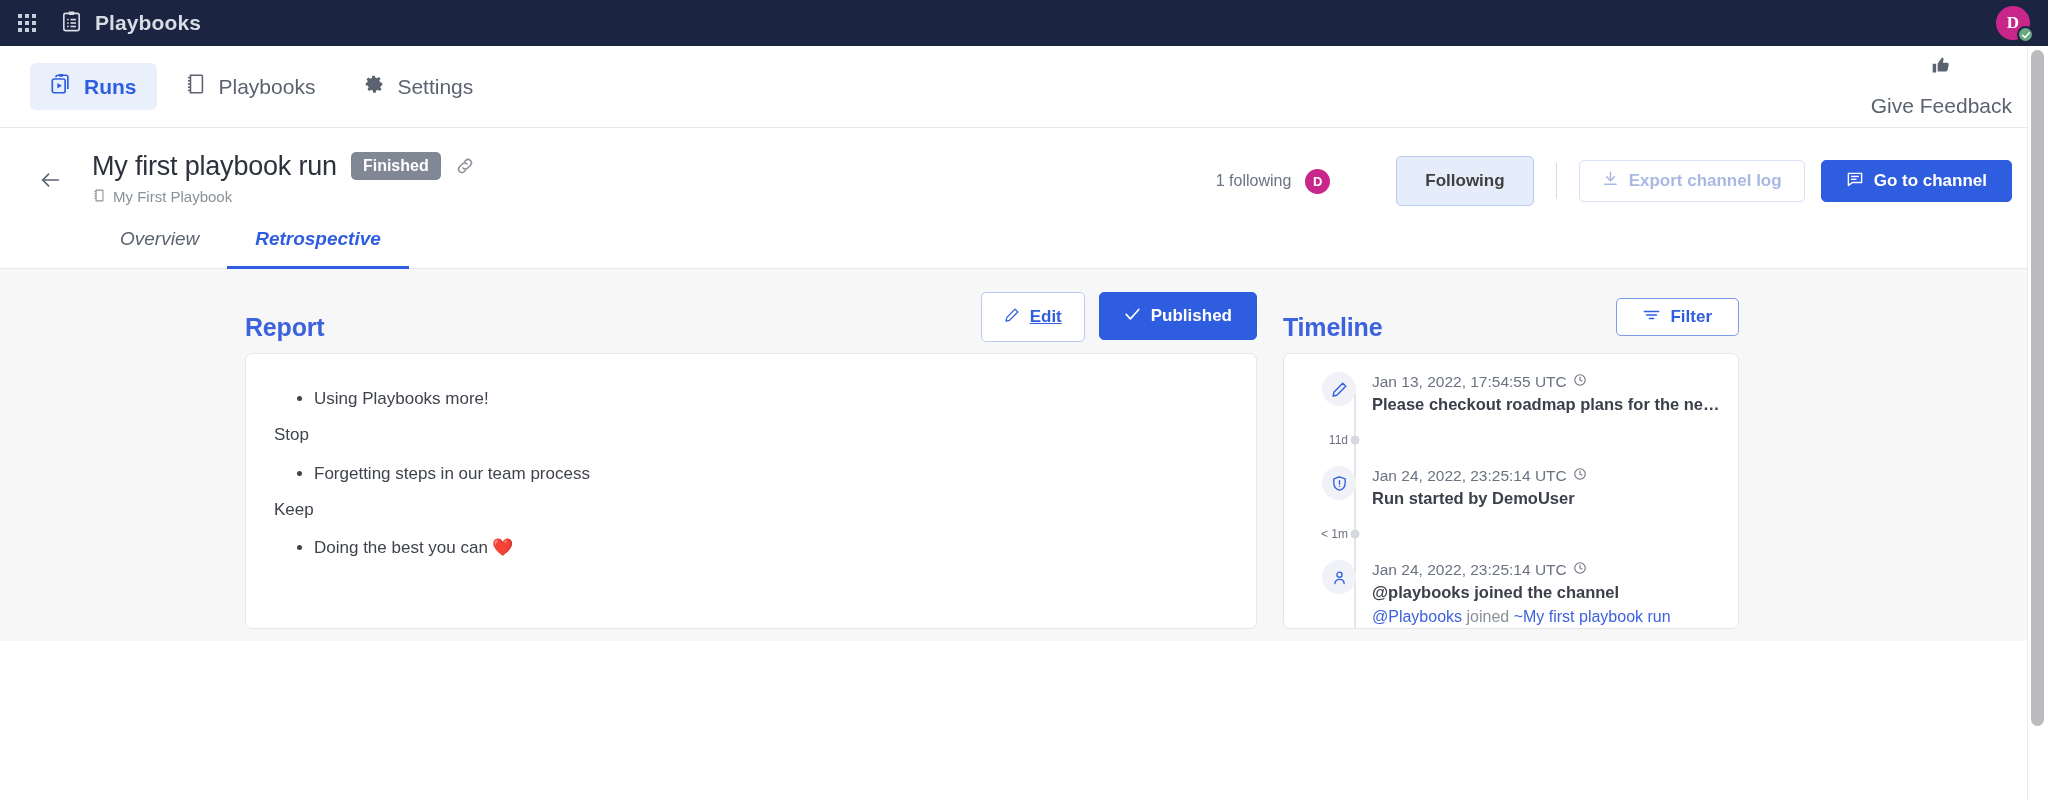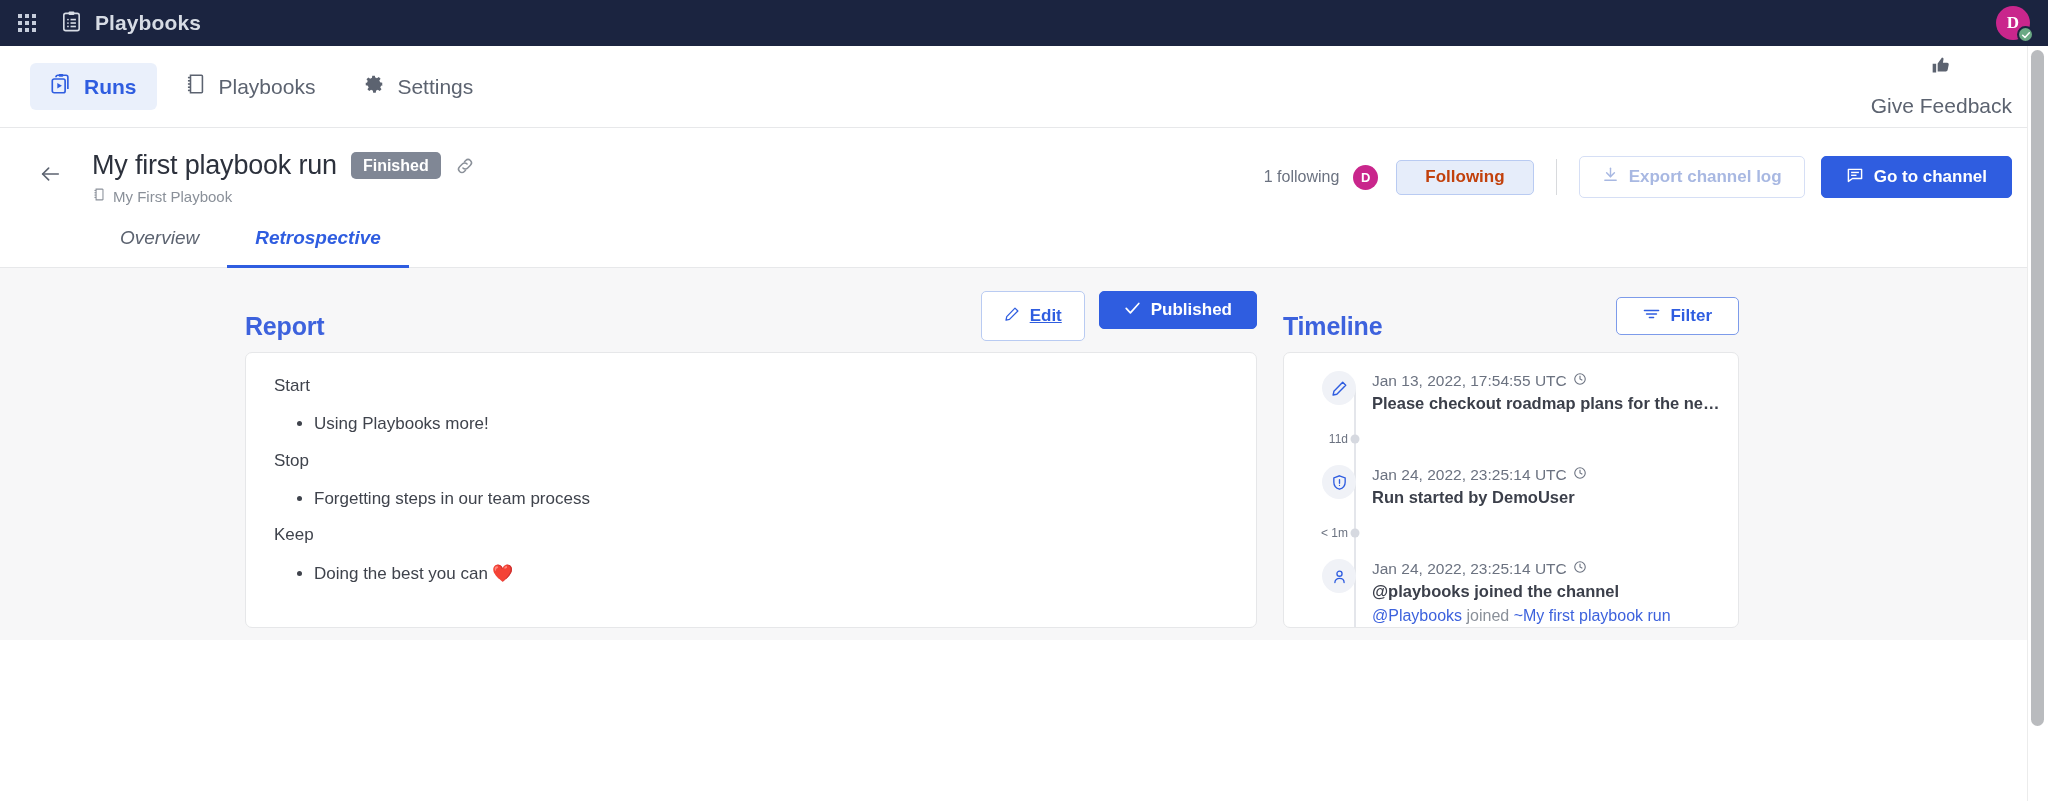--- a/index.html
+++ b/index.html
@@ -83,21 +83,21 @@
     flex-direction: column;
   }
   .feedback svg { width: 22px; height: 20px; }
 
   
   .run-header {
     background: #fff;
     padding: 20px 36px 0 30px;
     border-bottom: 1px solid #e7e8ea;
   }
-  .run-top { display: flex; align-items: flex-start; }
+  .run-top { display: flex; align-items: center; }
   .back-btn {
     width: 40px; height: 40px;
     display: flex; align-items: center; justify-content: center;
     cursor: pointer; flex: none;
     margin-top: 6px;
   }
   .back-btn svg { width: 24px; height: 22px; }
   .run-titles { margin-left: 22px; padding-top: 2px; }
   .title-row { display: flex; align-items: center; gap: 14px; }
   .run-title {
@@ -135,23 +135,23 @@
   .btn {
     display: inline-flex; align-items: center; justify-content: center;
     gap: 10px;
     font-size: 17px; font-weight: 600;
     border-radius: 5px;
     cursor: pointer;
     white-space: nowrap;
     font-family: "Liberation Sans", sans-serif;
   }
   .btn-following {
-    background: #e6edfa; color: #c2410c;
+    background: #e6edfa; color: #404040;
     border: 1px solid #b9cbf2;
-    height: 35px; padding: 0 28px;
+    height: 50px; padding: 0 28px; margin-left: 48px;
   }
   .vdivider {
     width: 1px; height: 36px; background: #d8dadd;
     margin: 0 22px;
   }
   .btn-export {
     background: #fff; color: #a8b8e2;
     border: 1px solid #d6dff5;
     height: 42px; padding: 0 22px;
   }
@@ -199,21 +199,21 @@
   .col-head-actions { margin-left: auto; display: flex; gap: 14px; }
   .btn-edit {
     background: #fff; color: #2f5de0;
     border: 1px solid #b9cbf2;
     height: 50px; padding: 8px 22px; text-decoration: underline;
   }
   .btn-edit svg { width: 16px; height: 16px; }
   .btn-published {
     background: #2f5de0; color: #fff;
     border: 1px solid #2f5de0;
-    height: 38px; padding: 0 24px;
+    height: 48px; padding: 0 24px;
   }
   .btn-published svg { width: 17px; height: 14px; }
   .btn-filter {
     background: #fff; color: #2f5de0;
     border: 1px solid #7d9bea;
     height: 38px; padding: 0 26px;
   }
   .btn-filter svg { width: 17px; height: 14px; }
 
   .card {
@@ -485,21 +485,20 @@
               <polyline points="3,10.5 9,17 21,3.5"></polyline>
             </svg>
           </span>
           <span>Published</span>
         </button>
       </div>
     </div>
 
     <div class="card">
       <div class="report-body">
-        <div class="rep-line">Start</div>
         <ul class="rep-ul">
           <li>Using Playbooks more!</li>
         </ul>
         <div class="rep-line">Stop</div>
         <ul class="rep-ul">
           <li>Forgetting steps in our team process</li>
         </ul>
         <div class="rep-line">Keep</div>
         <ul class="rep-ul">
           <li>Doing the best you can ❤️</li>

